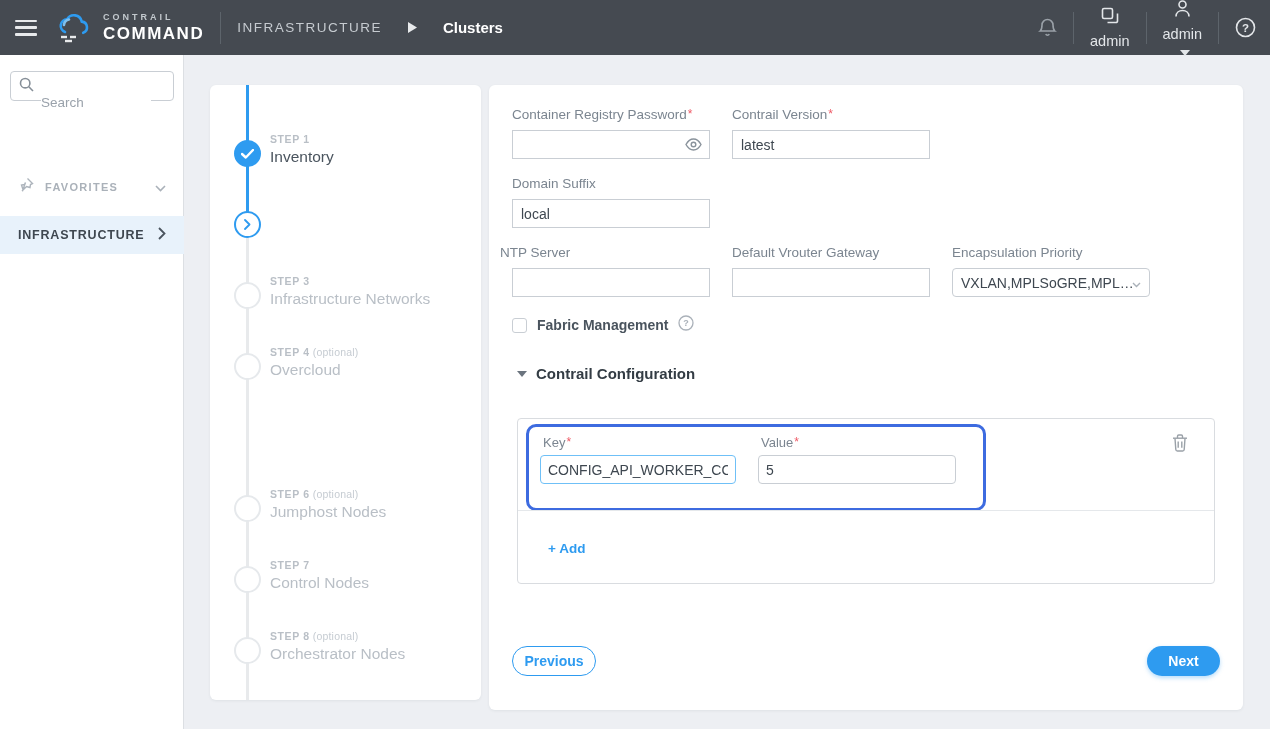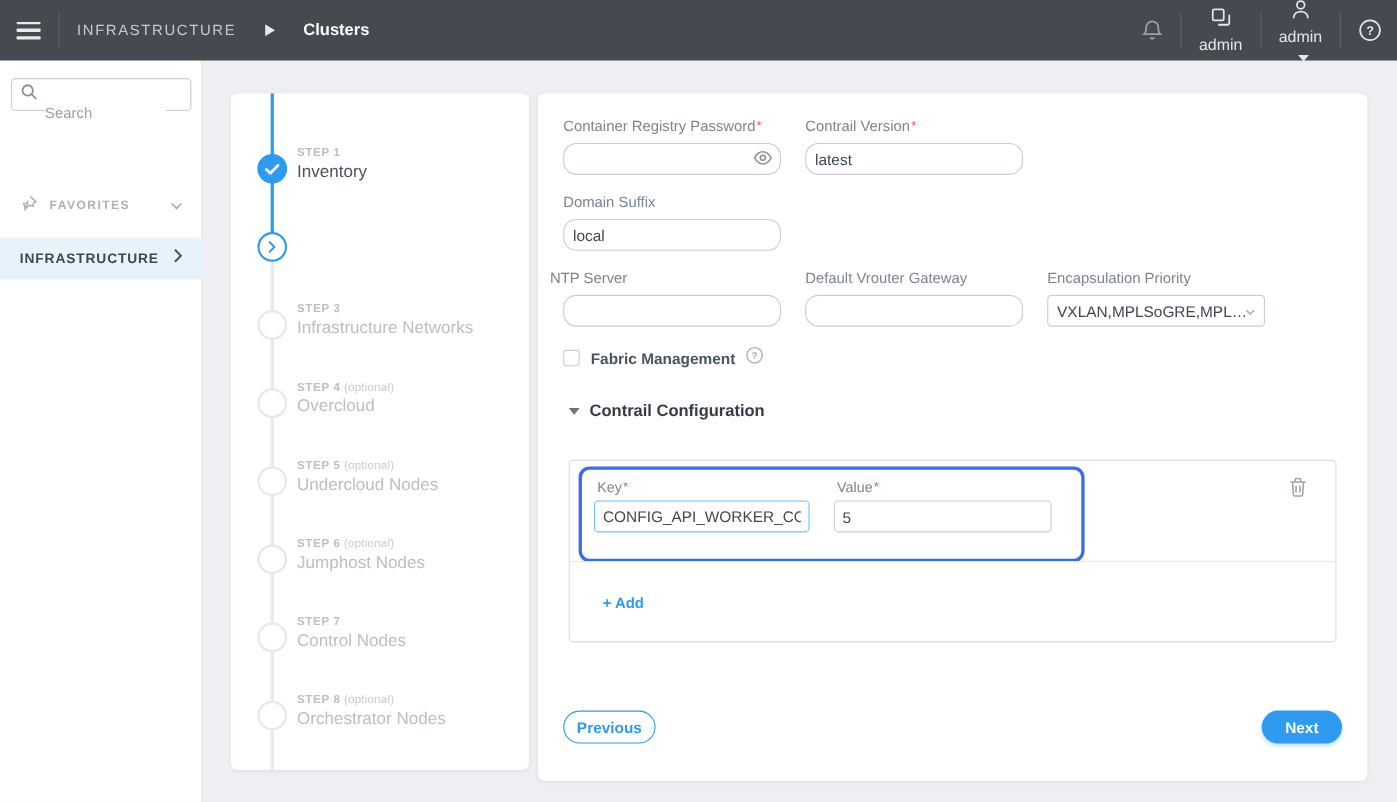--- a/index.html
+++ b/index.html
@@ -47,21 +47,21 @@
   .step-text { position:absolute; left:60px; top:0; width:200px; }
   .step-eyebrow { font-size:10.5px; font-weight:bold; letter-spacing:0.6px; color:#b9bfc6; }
   .step-optional { font-size:10.5px; font-weight:normal; letter-spacing:0.2px; color:#c6ccd2; }
   .step-title { font-size:15.5px; color:#b9bfc6; margin-top:3px; }
   .step.done .step-title { color:#4a545e; }
   .step.current .step-title { color:#2c343c; font-weight:bold; }
 
   
   .f-label { position:absolute; font-size:13.5px; color:#7b8590; }
   .req { color:#ee5a66; font-size:12px; vertical-align:top; margin-left:1px; }
-  .f-input { position:absolute; height:29px; border:1px solid #c9ced4; border-radius:12px; background:#fff; font-size:14px; color:#3e4750; padding:0 8px; font-family:"Liberation Sans", sans-serif; outline:none; }
+  .f-input { position:absolute; height:29px; border:1px solid #c9ced4; border-radius:0; background:#fff; font-size:14px; color:#3e4750; padding:0 8px; font-family:"Liberation Sans", sans-serif; outline:none; }
   .pw-wrap { position:absolute; left:23px; top:45px; width:198px; height:29px; }
   .pw-wrap input { width:198px; }
   .eye { position:absolute; right:8px; top:7px; cursor:pointer; }
   .select-box { position:absolute; left:463px; top:183px; width:198px; height:29px; border:1px solid #c9ced4; border-radius:4px; display:flex; align-items:center; padding:0 8px; cursor:pointer; }
   .select-box .sel-text { font-size:14px; color:#3e4750; flex:1; white-space:nowrap; overflow:hidden; }
   .cb-row { position:absolute; left:23px; top:230px; display:flex; align-items:center; gap:10px; }
   .checkbox { width:15px; height:15px; border:1px solid #c9ced4; border-radius:3px; background:#fff; cursor:pointer; }
   .cb-label { font-size:14px; font-weight:bold; color:#4a545e; }
   .sec-head { position:absolute; left:28px; top:280px; display:flex; align-items:center; gap:9px; cursor:pointer; }
   .sec-title { font-size:15px; font-weight:bold; color:#333c44; }
@@ -84,20 +84,35 @@
 </head>
 <body>
 
 <div class="topbar">
   <div class="hamburger">
       <span></span>
       <span></span>
       <span></span>
     </div>
 
+  <div class="logo-wrap">
+    <span class="tb-icon">
+      <svg width="38" height="32" viewBox="0 0 38 32">
+        <path d="M10 20 a6.5 6.5 0 0 1 2-12.6 a8 8 0 0 1 14.8 2.2 a5.8 5.8 0 0 1 1.4 11.2" fill="none" stroke="#2e9bf0" stroke-width="2.6" stroke-linecap="round"></path>
+        <path d="M9 13 a6 6 0 0 1 5-5.5" fill="none" stroke="#7fc0ee" stroke-width="2.6" stroke-linecap="round"></path>
+        <line x1="6" y1="25" x2="12" y2="25" stroke="#e8eaec" stroke-width="2.4"></line>
+        <line x1="15" y1="25" x2="21" y2="25" stroke="#e8eaec" stroke-width="2.4"></line>
+        <line x1="10" y1="29" x2="17" y2="29" stroke="#e8eaec" stroke-width="2.4"></line>
+      </svg>
+    </span>
+    <div class="logo-text">
+      <div class="logo-line1">CONTRAIL</div>
+      <div class="logo-line2">COMMAND</div>
+    </div>
+  </div>
 
   <div class="tb-divider"></div>
 
   <div class="crumb-section">INFRASTRUCTURE</div>
   <div class="crumb-arrow">
     <svg width="9" height="11" viewBox="0 0 9 11">
         <polygon points="0,0 9,5.5 0,11" fill="#e8eaec"></polygon>
       </svg>
   </div>
   <div class="crumb-page">Clusters</div>
@@ -216,27 +231,20 @@
   </div>
 
   <div class="step todo" style="top:261px;">
     <div class="step-circle"></div>
     <div class="step-text">
       <div class="step-eyebrow"><span>STEP 4</span><span class="step-optional"> (optional)</span></div>
       <div class="step-title">Overcloud</div>
     </div>
   </div>
 
-  <div class="step todo" style="top:332px;">
-    <div class="step-circle"></div>
-    <div class="step-text">
-      <div class="step-eyebrow"><span>STEP 5</span><span class="step-optional"> (optional)</span></div>
-      <div class="step-title">Undercloud Nodes</div>
-    </div>
-  </div>
 
   <div class="step todo" style="top:403px;">
     <div class="step-circle"></div>
     <div class="step-text">
       <div class="step-eyebrow"><span>STEP 6</span><span class="step-optional"> (optional)</span></div>
       <div class="step-title">Jumphost Nodes</div>
     </div>
   </div>
 
   <div class="step todo" style="top:474px;">

